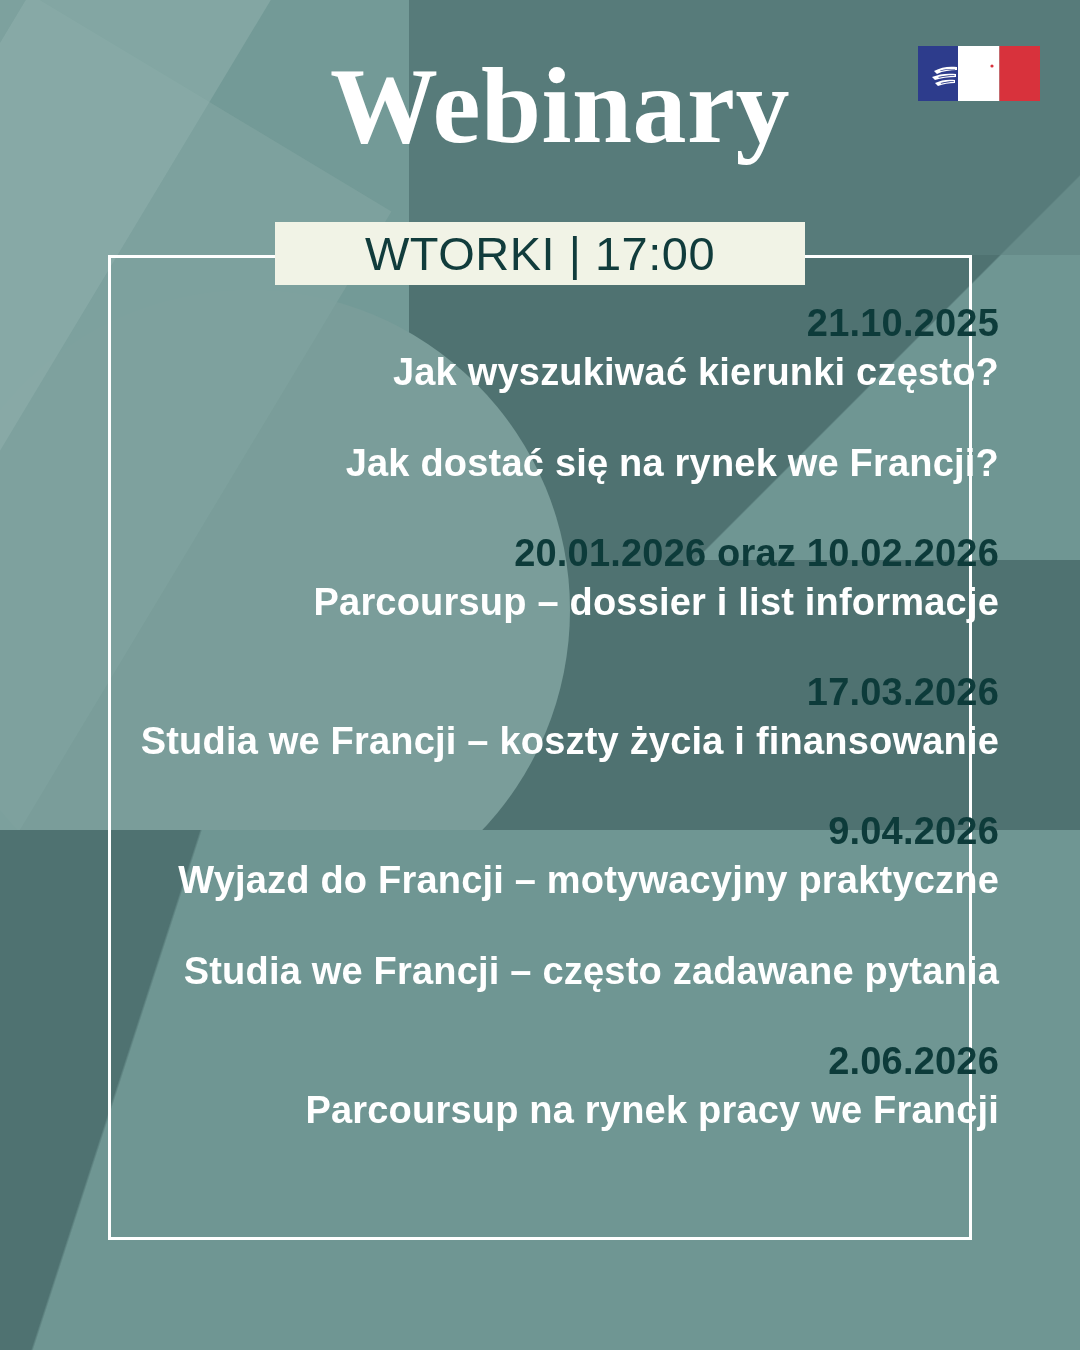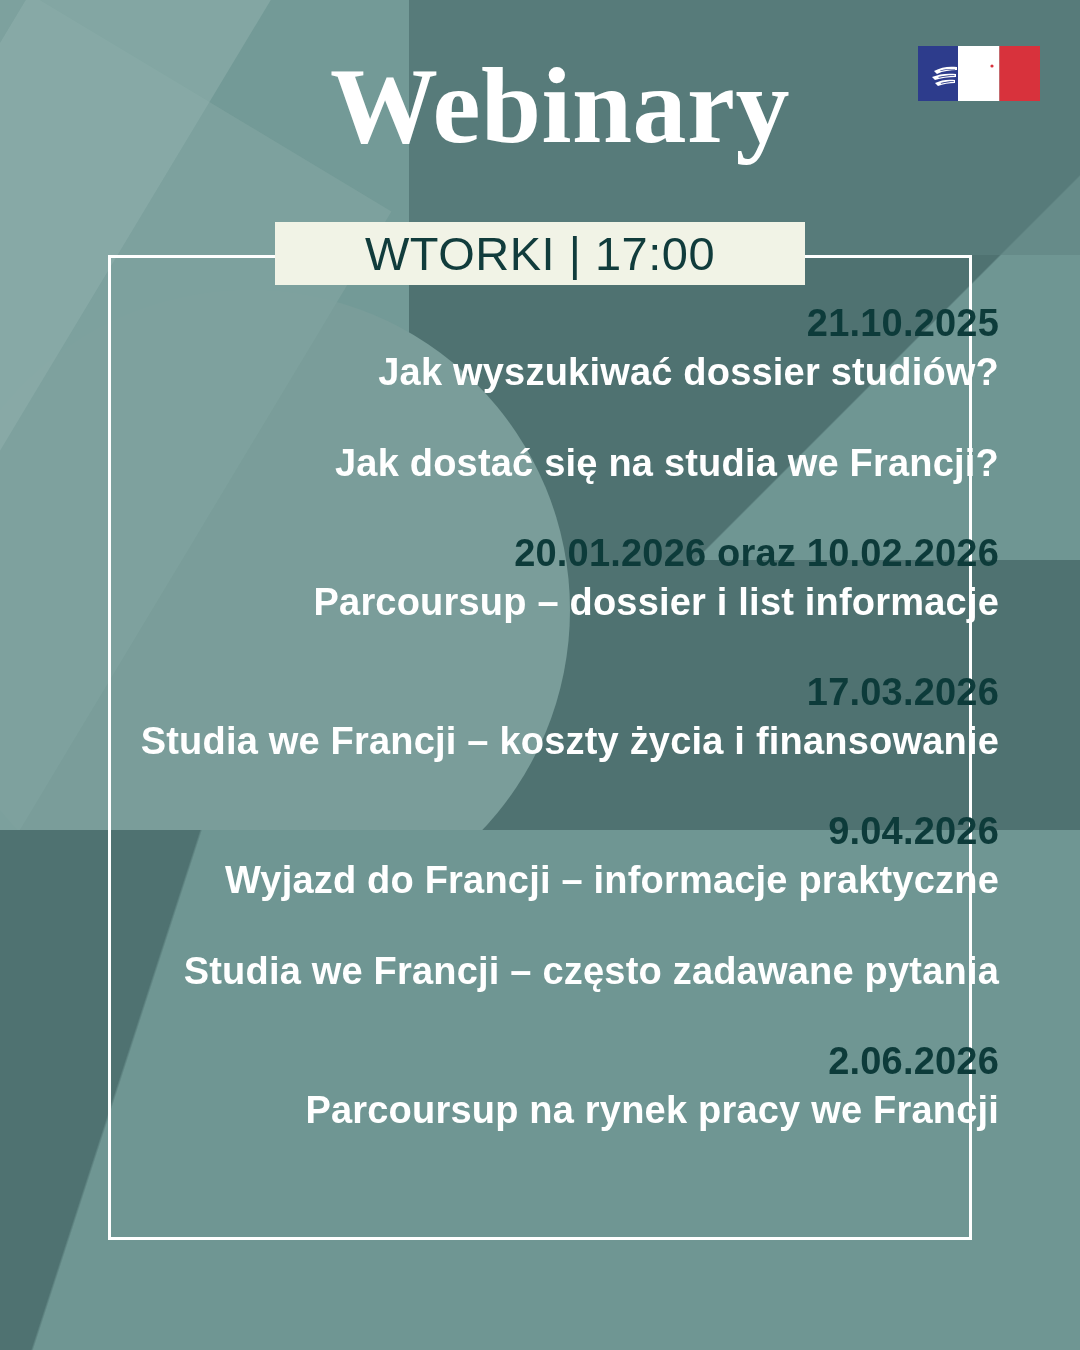--- a/index.html
+++ b/index.html
@@ -198,40 +198,40 @@
   <div class="frame"></div>
 
   <div class="banner">
     <span class="banner-text">WTORKI | 17:00</span>
   </div>
 
   <div class="schedule">
 
     <div class="entry">
       <div class="entry-date">21.10.2025</div>
-      <div class="entry-title">Jak wyszukiwać dossier studiów?</div>
-    </div>
-
-    <div class="entry">
-      <div class="entry-title">Jak dostać się na studia we Francji?</div>
+      <div class="entry-title">Jak wyszukiwać kierunki często?</div>
+    </div>
+
+    <div class="entry">
+      <div class="entry-title">Jak dostać się na rynek we Francji?</div>
     </div>
 
     <div class="entry">
       <div class="entry-date">20.01.2026 oraz 10.02.2026</div>
       <div class="entry-title">Parcoursup – dossier i list informacje</div>
     </div>
 
     <div class="entry">
       <div class="entry-date">17.03.2026</div>
       <div class="entry-title">Studia we Francji – koszty życia i finansowanie</div>
     </div>
 
     <div class="entry">
       <div class="entry-date">9.04.2026</div>
-      <div class="entry-title">Wyjazd do Francji – informacje praktyczne</div>
+      <div class="entry-title">Wyjazd do Francji – motywacyjny praktyczne</div>
     </div>
 
     <div class="entry">
       <div class="entry-title">Studia we Francji – często zadawane pytania</div>
     </div>
 
     <div class="entry">
       <div class="entry-date">2.06.2026</div>
       <div class="entry-title">Parcoursup na rynek pracy we Francji</div>
     </div>

